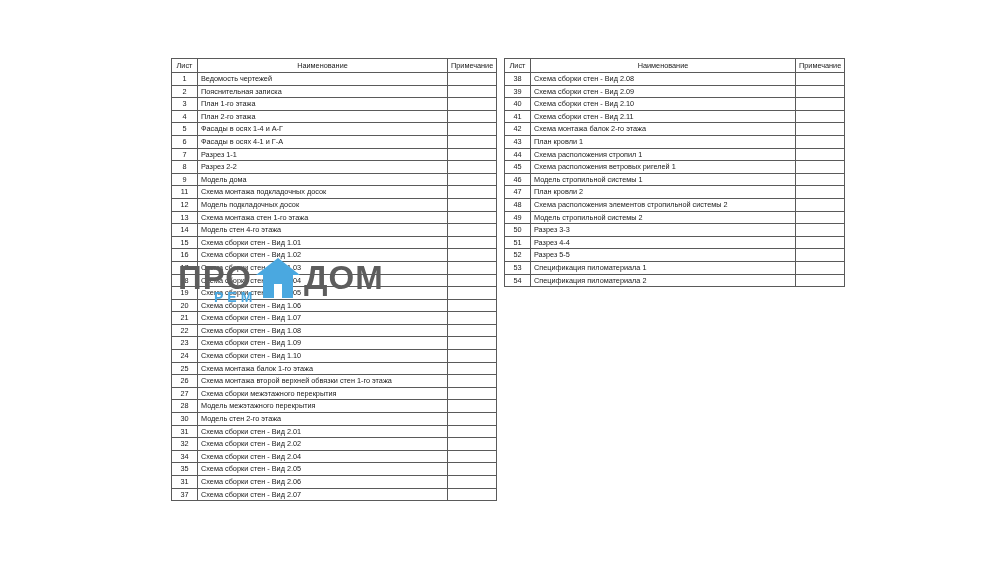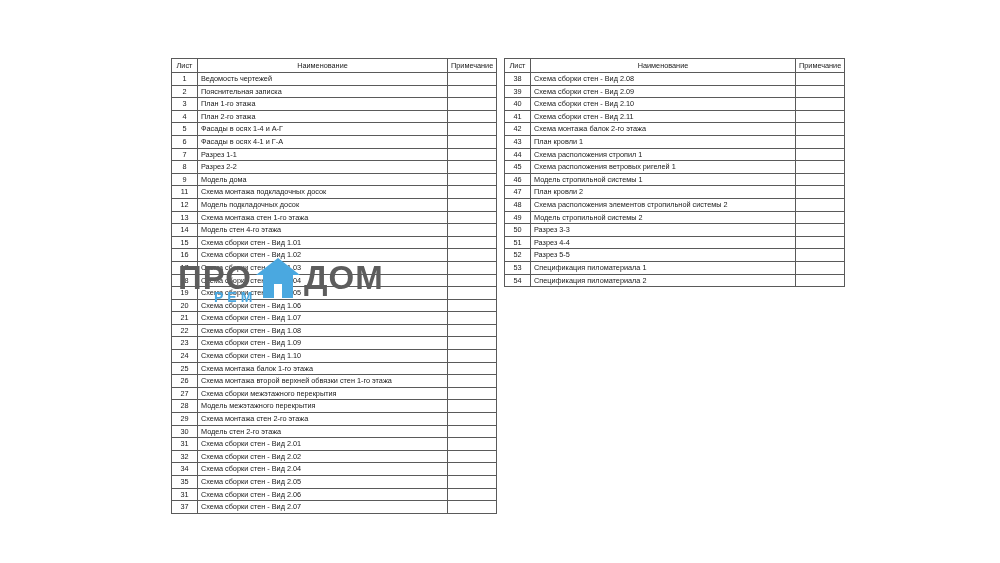--- a/index.html
+++ b/index.html
@@ -263,25 +263,20 @@
             <td class="col-num">27</td>
             <td>Схема сборки межэтажного перекрытия</td>
             <td class="col-note-left"></td>
           </tr>
           <tr>
             <td class="col-num">28</td>
             <td>Модель межэтажного перекрытия</td>
             <td class="col-note-left"></td>
           </tr>
           <tr>
-            <td class="col-num">29</td>
-            <td>Схема монтажа стен 2-го этажа</td>
-            <td class="col-note-left"></td>
-          </tr>
-          <tr>
             <td class="col-num">30</td>
             <td>Модель стен 2-го этажа</td>
             <td class="col-note-left"></td>
           </tr>
           <tr>
             <td class="col-num">31</td>
             <td>Схема сборки стен - Вид 2.01</td>
             <td class="col-note-left"></td>
           </tr>
           <tr>

